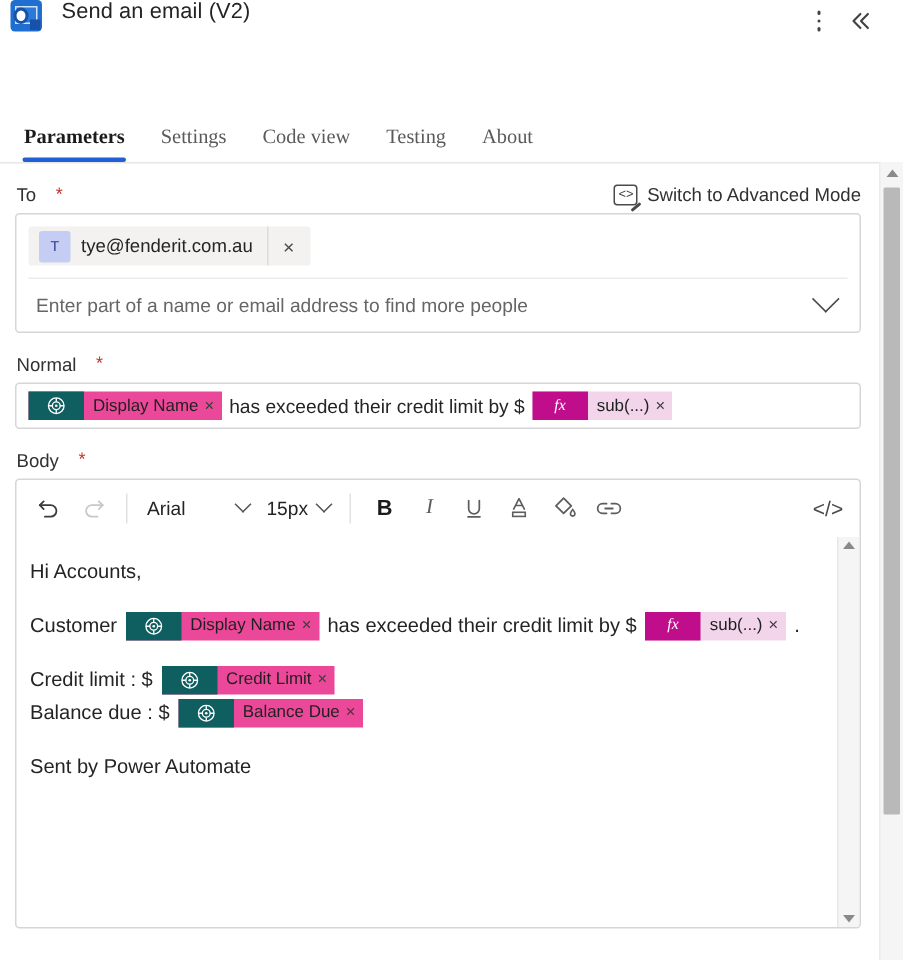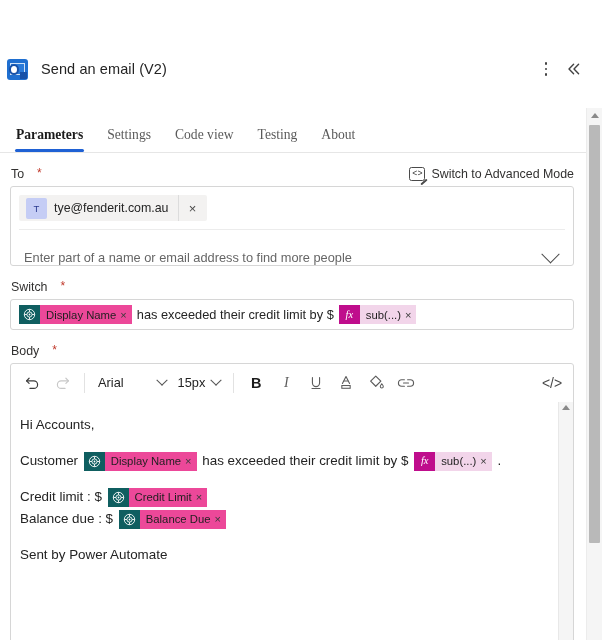--- a/index.html
+++ b/index.html
@@ -13,24 +13,23 @@
     font-family: "Liberation Sans", sans-serif;
     color: #242424;
     overflow: hidden;
     position: relative;
   }
 
   
   .header {
     height: 50px;
     display: flex;
-    align-items: center;
+    align-items: flex-start;
     padding: 0 14px 0 7px;
     box-sizing: border-box;
-    margin-top: 44px;
   }
   .app-icon {
     width: 21px;
     height: 21px;
     border-radius: 3px;
     background: #1f6fd0;
     position: relative;
     flex: 0 0 auto;
     margin-right: 13px;
     overflow: hidden;
@@ -213,21 +212,21 @@
     width: 28px; height: 26px;
     display: flex;
     align-items: center;
     justify-content: center;
     border-left: 1px solid #dcdcdc;
     color: #4a4a4a;
     font-size: 13px;
   }
   .to-input-row {
     display: flex;
-    align-items: flex-end;
+    align-items: center;
     border-top: 1px solid #ececec;
     margin-top: 8px;
     height: 35px;
   }
   .to-placeholder {
     flex: 1 1 auto;
     font-size: 12.8px;
     color: #666666;
     padding-left: 5px;
   }
@@ -261,21 +260,21 @@
     display: inline-flex;
     align-items: center;
     height: 19px;
     background: #ec4899;
     font-size: 11.3px;
     color: #1f1f1f;
     vertical-align: middle;
     white-space: nowrap;
   }
   .token .tok-icon {
-    width: 21px; height: 19px;
+    width: 37px; height: 19px;
     background: #0f5e60;
     display: flex;
     align-items: center;
     justify-content: center;
     flex: 0 0 auto;
   }
   .tok-icon svg { display: block; }
   .token .tok-label { padding: 0 4px 0 6px; }
   .token .tok-x { padding-right: 5px; color: #3a3a3a; font-size: 11px; }
 
@@ -457,21 +456,21 @@
         <span class="rcp-x">×</span>
       </div>
     </div>
     <div class="to-input-row">
       <span class="to-placeholder">Enter part of a name or email address to find more people</span>
       <span class="chev"></span>
     </div>
   </div>
 
   <div class="field-label">
-    <span>Switch</span>
+    <span>Normal</span>
     <span class="req">*</span>
   </div>
   <div class="subject-box">
     <span class="token">
       <span class="tok-icon">
         <svg width="13" height="13" viewBox="0 0 16 16">
           <circle cx="8" cy="8" r="6.4" fill="none" stroke="#ffffff" stroke-width="1.1"></circle>
           <circle cx="8" cy="8" r="3.2" fill="none" stroke="#ffffff" stroke-width="1.1"></circle>
           <circle cx="8" cy="8" r="1.1" fill="#ffffff"></circle>
           <path d="M8 1.6 V4.8 M8 11.2 V14.4 M1.6 8 H4.8 M11.2 8 H14.4" stroke="#ffffff" stroke-width="1.1"></path>

